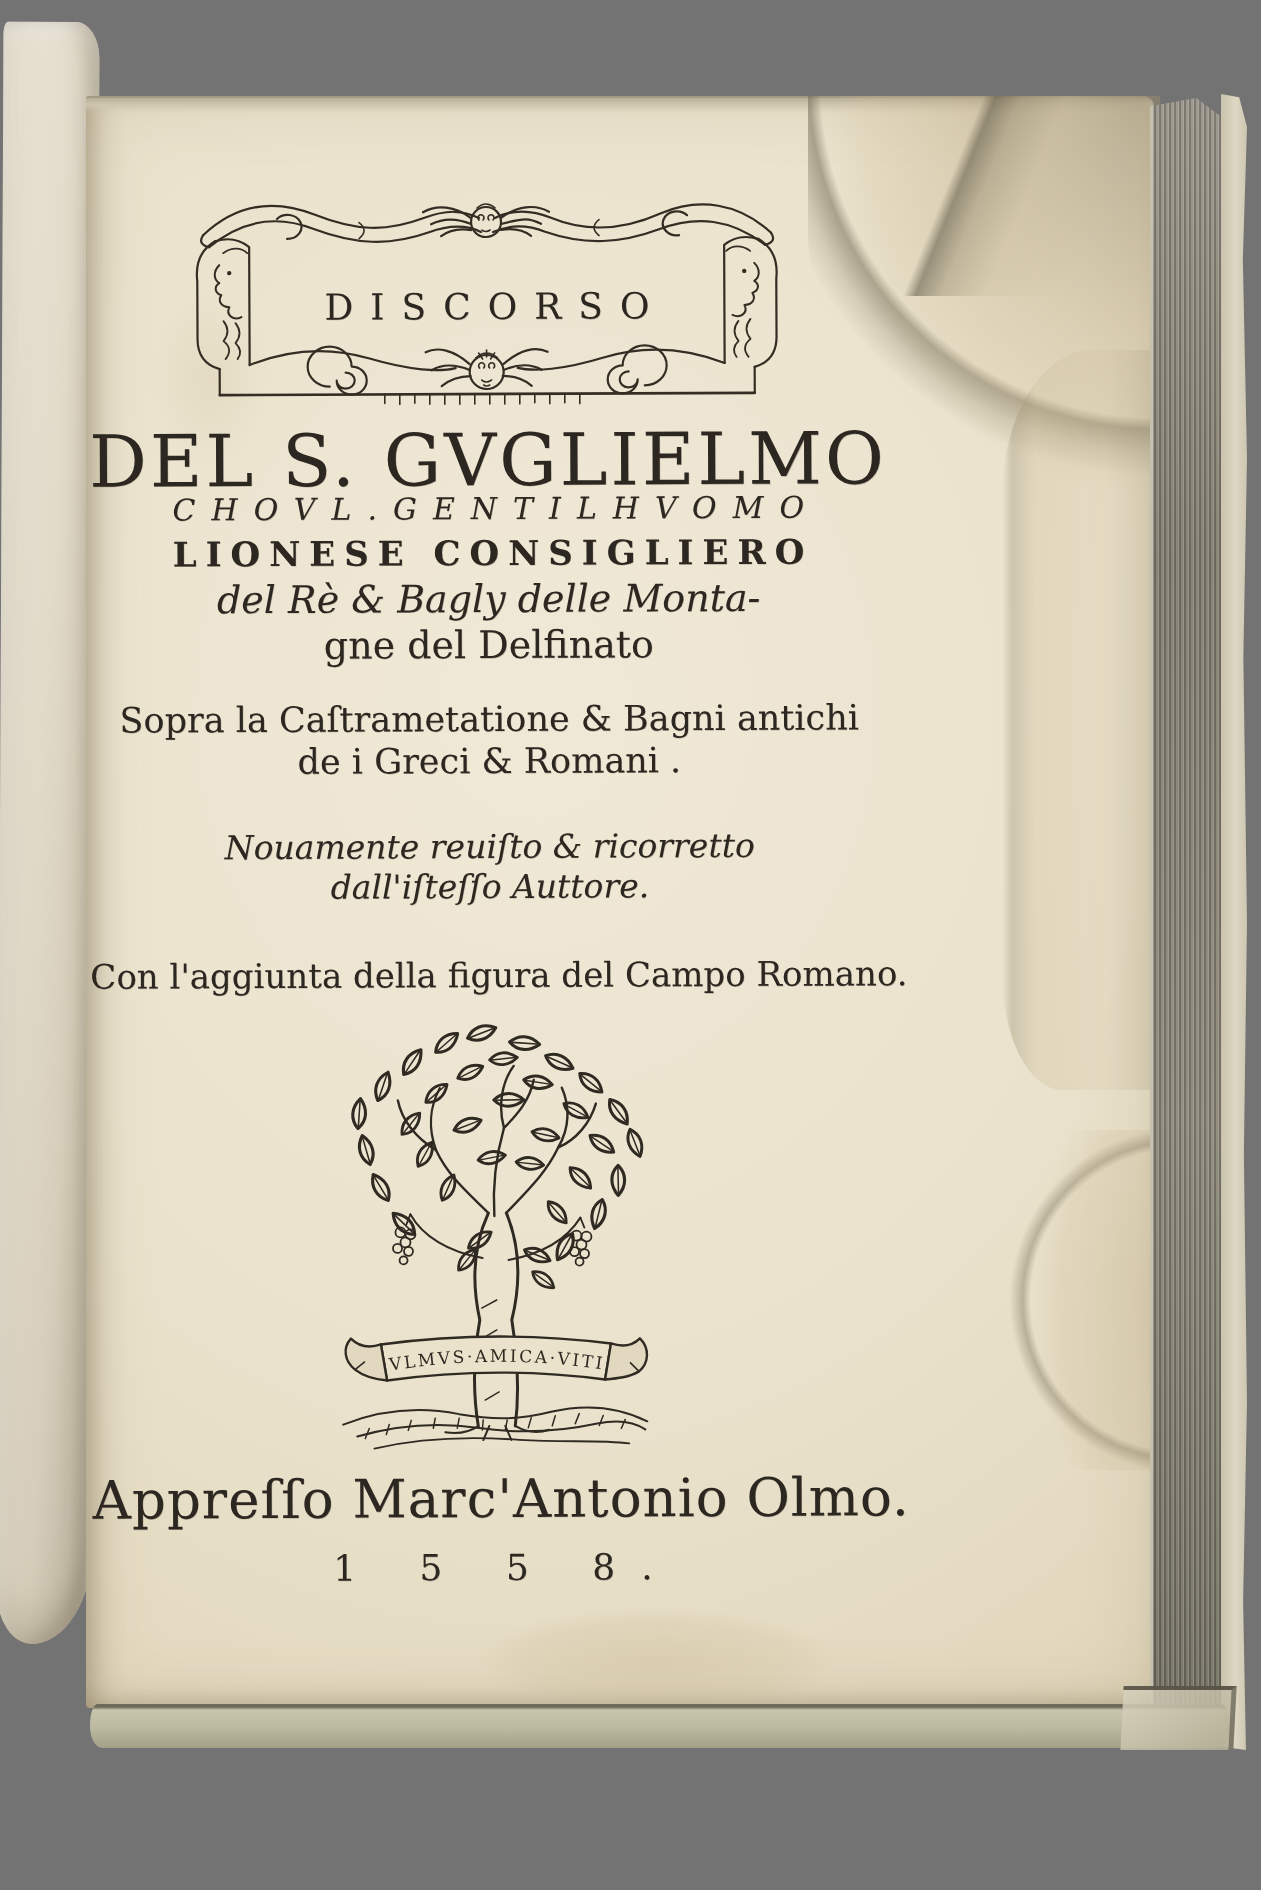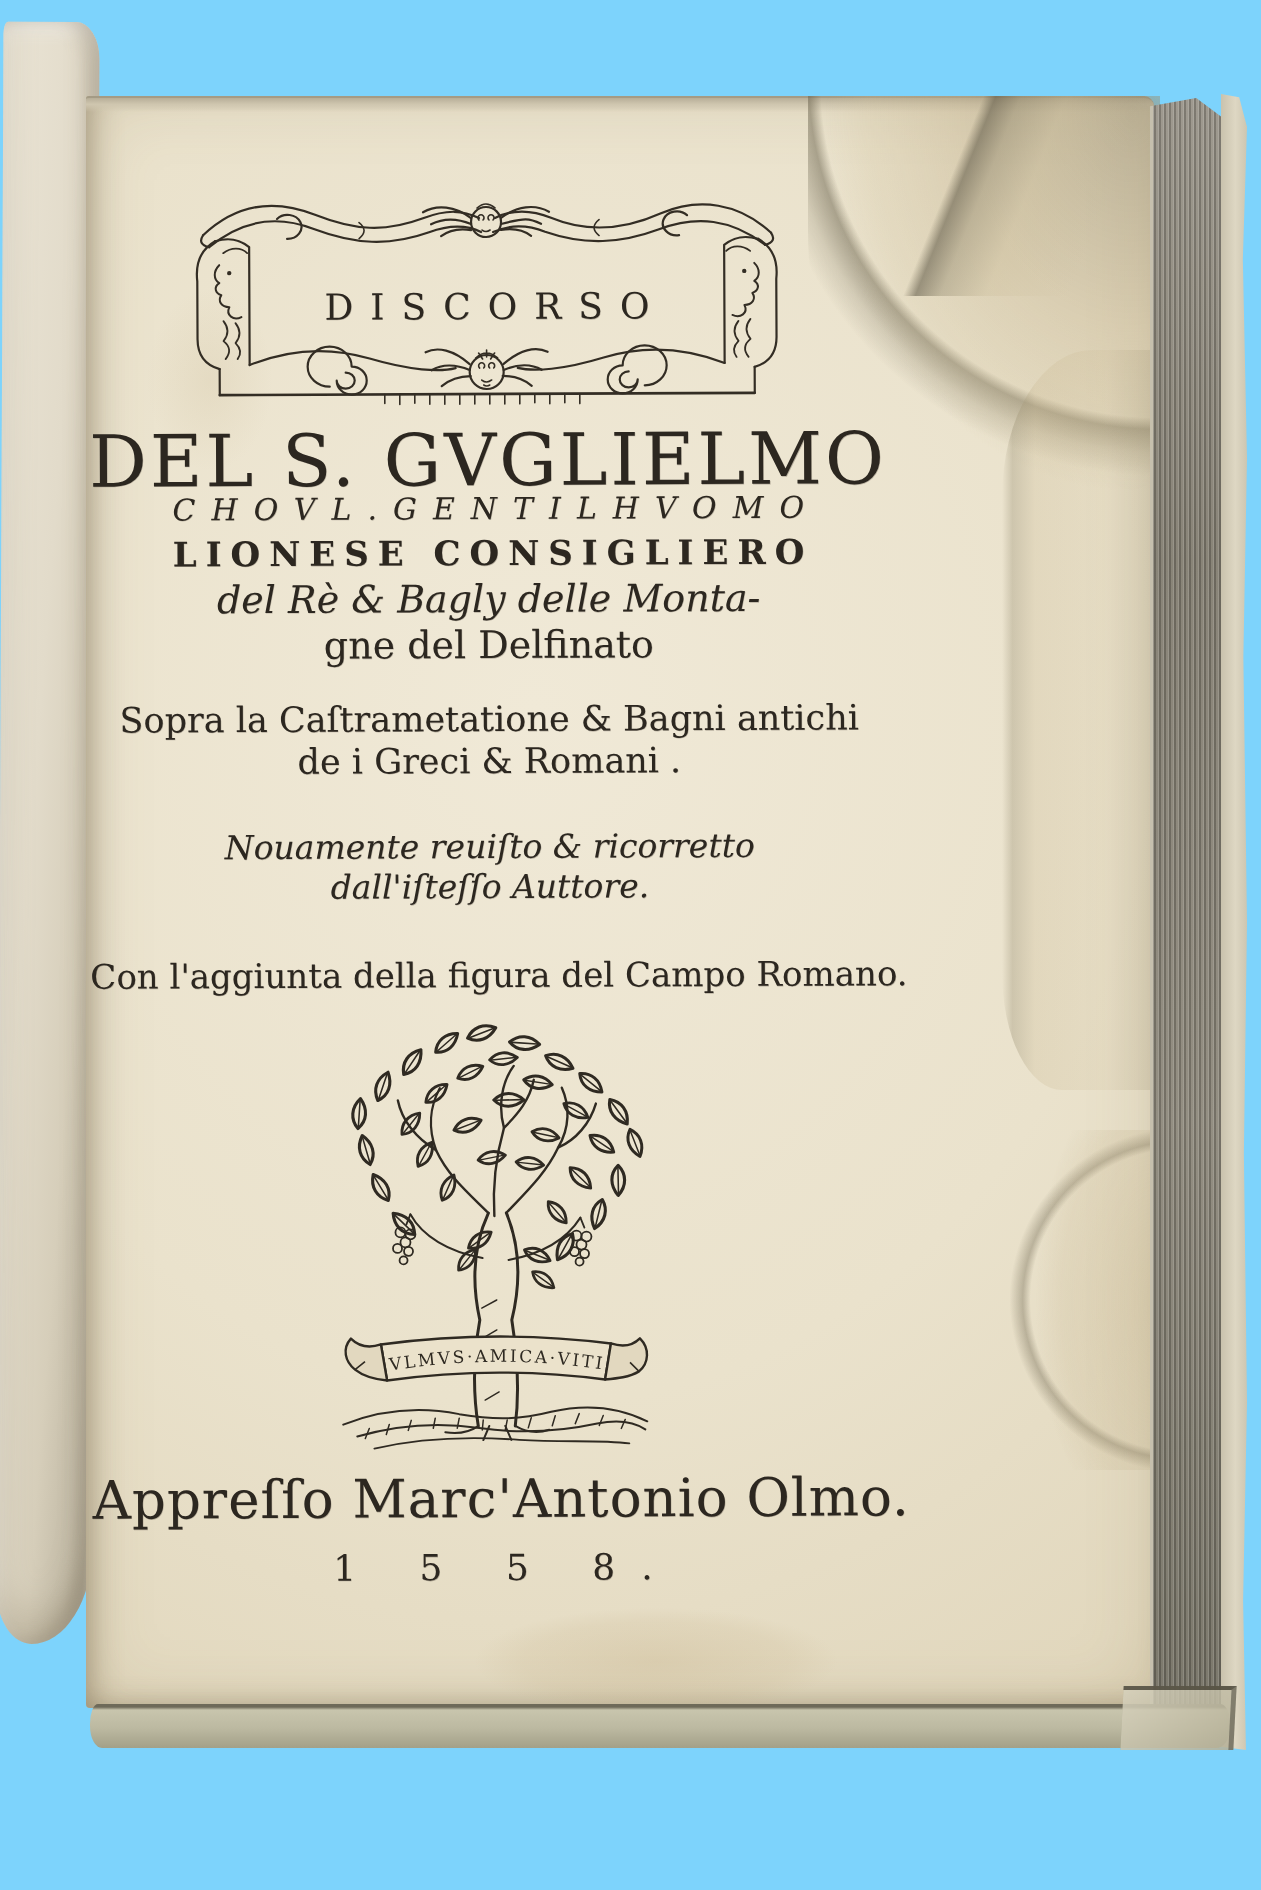--- a/index.html
+++ b/index.html
@@ -1,18 +1,18 @@
 <!DOCTYPE html>
 <html><head>
 <meta charset="utf-8">
 <style>
   html,body{margin:0;padding:0;background:#ffffff;}
   .photo{
     position:relative;width:1261px;height:1890px;margin:0 auto;
-    background:#7dd3fc;overflow:hidden;
+    background:#737373;overflow:hidden;
     font-family:"DejaVu Serif","Liberation Serif",serif;color:#2c2720;
   }
   
   .flyleaf{
     position:absolute;left:0;top:22px;width:96px;height:1622px;
     background:linear-gradient(94deg,#eae4d5 0%,#e2dbca 42%,#d6ceba 68%,#c3bba7 85%,#b2aa96 93%,#ccc4b2 98%);
     border-radius:6px 30px 80px 46px / 16px 48px 130px 70px;
     box-shadow:inset -12px 0 18px rgba(120,110,88,.35), inset 0 -28px 34px rgba(140,130,105,.28), inset 0 10px 16px rgba(255,255,255,.5);
     transform:rotate(.25deg);
   }

